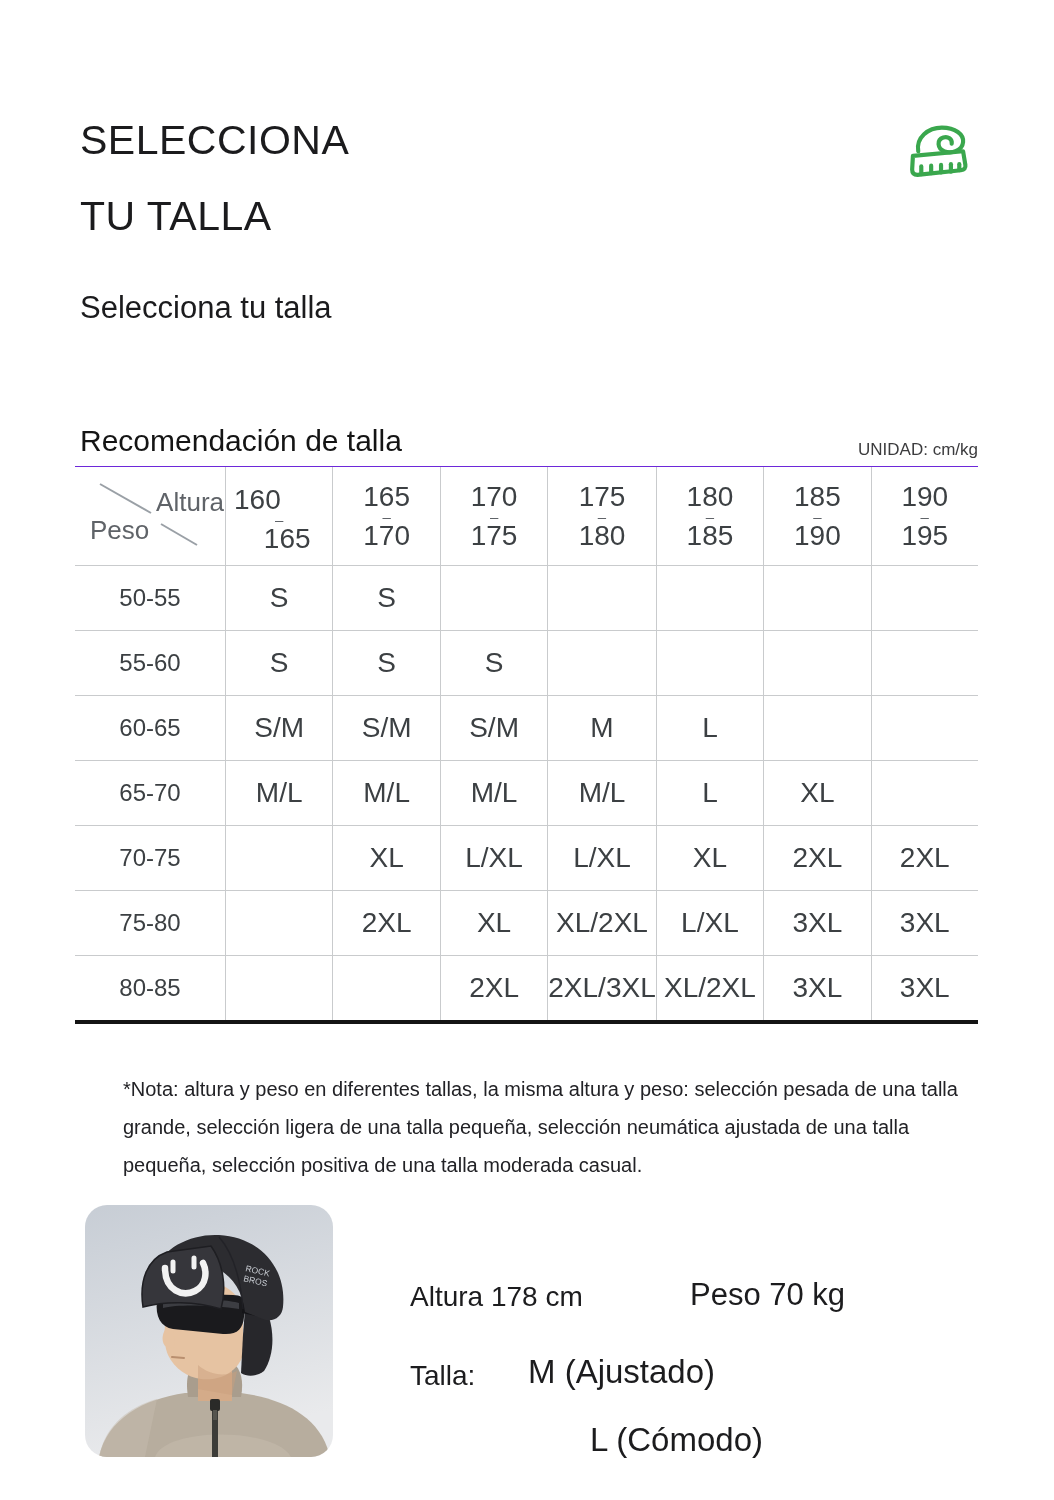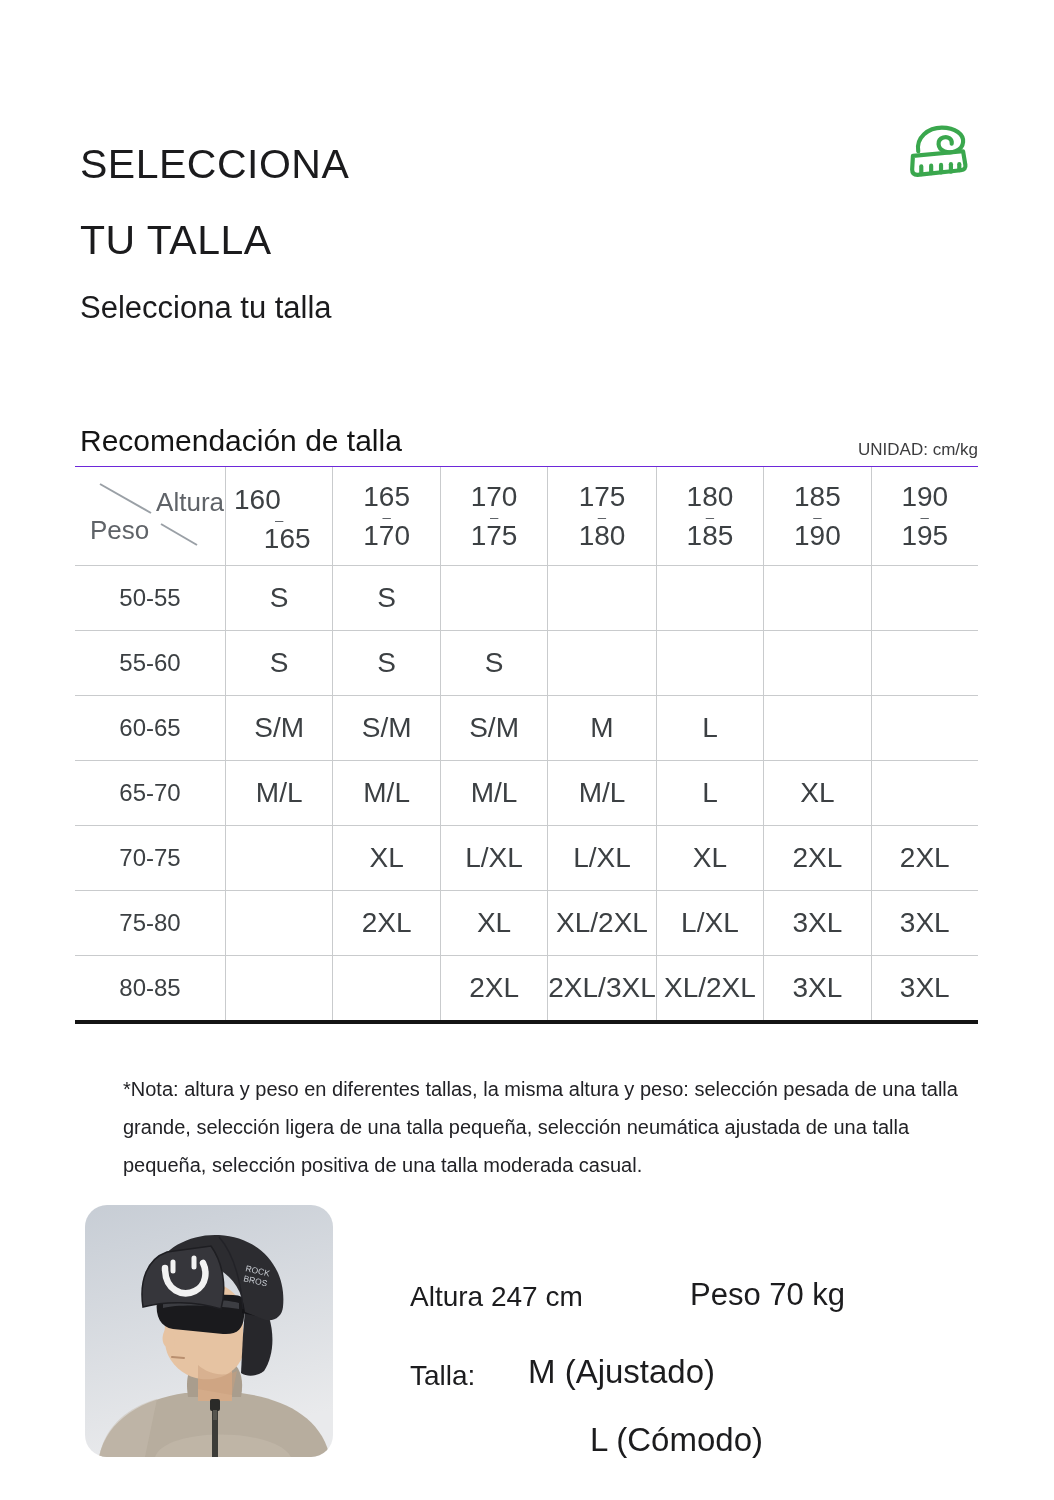--- a/index.html
+++ b/index.html
@@ -5,21 +5,21 @@
   html,body{margin:0;padding:0;background:#f4f4f4;}
   *{box-sizing:border-box;}
   #page{
     position:relative;width:1054px;height:1500px;background:#ffffff;
     font-family:"Liberation Sans","DejaVu Sans",sans-serif;color:#1c1c1e;
     margin:0 auto;overflow:hidden;
   }
   .abs{position:absolute;}
 
   
-  .title{font-size:41px;font-weight:500;letter-spacing:.5px;color:#1b1b1d;line-height:1;margin-top:24px;}
+  .title{font-size:41px;font-weight:500;letter-spacing:.5px;color:#1b1b1d;line-height:1;}
   #title1{left:80px;top:120px;}
   #title2{left:80px;top:196px;}
   #subtitle{left:80px;top:292px;font-size:31px;font-weight:400;color:#1b1b1d;line-height:1;}
   #tape-icon{left:900px;top:114px;width:76px;height:76px;}
 
   
   #table-heading{left:80px;top:426px;font-size:30px;font-weight:500;color:#141414;line-height:1;}
   #unit-label{right:76px;top:441px;font-size:17px;color:#3c3c3e;line-height:1;}
 
   
@@ -243,19 +243,19 @@
         <text x="160" y="66" font-size="8.5" fill="#c8ccd2" font-family="Liberation Sans, sans-serif" transform="rotate(13 160 66)">ROCK</text>
         <text x="158" y="76" font-size="8.5" fill="#c8ccd2" font-family="Liberation Sans, sans-serif" transform="rotate(13 158 76)">BROS</text>
 
         <rect x="127" y="194" width="6" height="58" fill="#3c3c38"></rect>
         <rect x="125" y="194" width="10" height="12" rx="2" fill="#2a2a28"></rect>
         <rect x="128" y="205" width="4" height="10" fill="#55544e"></rect>
       </g>
     </svg>
   </div>
 
-  <div id="model-height" class="abs">Altura 247 cm</div>
+  <div id="model-height" class="abs">Altura 178 cm</div>
   <div id="model-weight" class="abs">Peso 70 kg</div>
   <div id="model-size-label" class="abs">Talla:</div>
   <div id="model-size1" class="abs">M (Ajustado)</div>
   <div id="model-size2" class="abs">L (Cómodo)</div>
 
 </div>
 
 </body></html>

